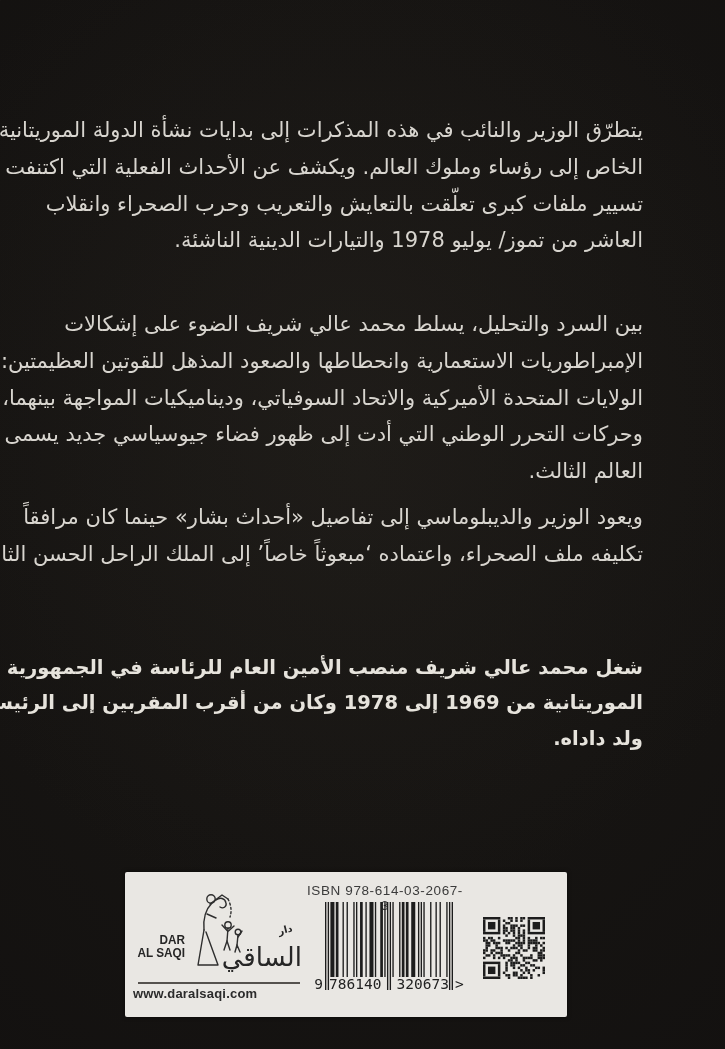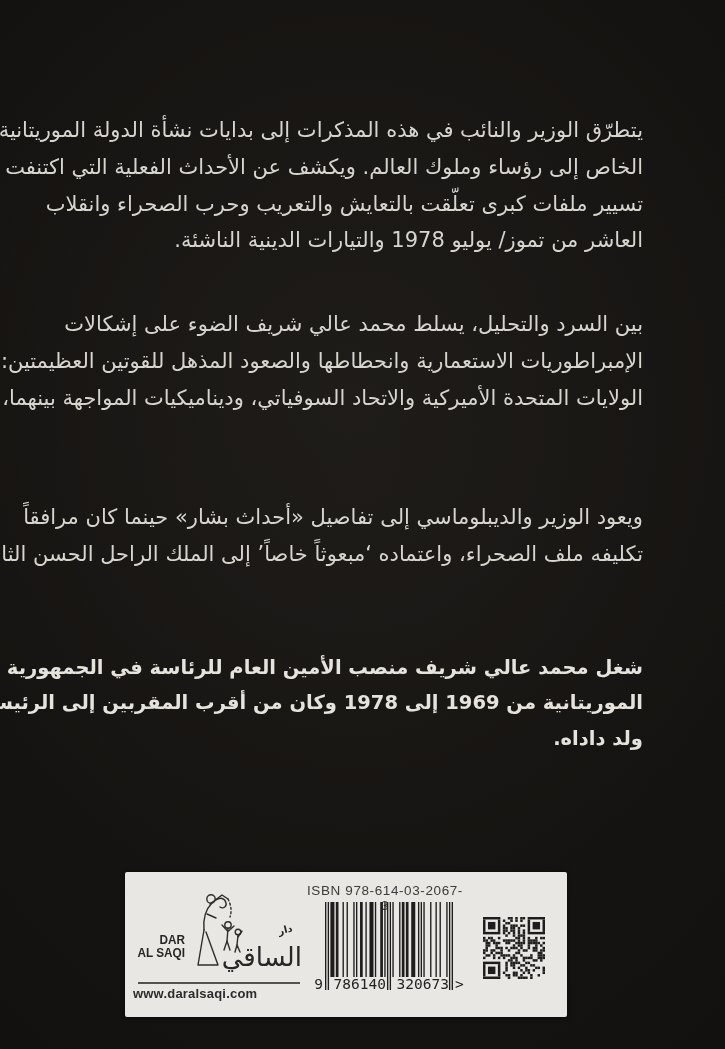--- a/index.html
+++ b/index.html
@@ -86,41 +86,43 @@
   }
   .barcode-svg{position:absolute;left:200px;top:30px;}
   .barcode-digits{
     position:absolute;left:0;top:104px;height:17px;width:100%;
     direction:ltr;
     font-family:"DejaVu Sans Mono","Liberation Mono",monospace;
     font-size:14.5px;color:#222;
   }
   .barcode-digits span{position:absolute;display:block;}
   .bd-first{left:182px;width:16px;text-align:right;}
-  .bd-left{left:204px;width:57px;text-align:right;}
+  .bd-left{left:204px;width:57px;text-align:left;}
   .bd-right{left:267px;width:57px;text-align:right;}
   .bd-suffix{left:330px;width:14px;text-align:left;}
   .qr-svg{position:absolute;left:358px;top:45px;}
 </style>
 </head>
 <body>
 
 <div class="cover">
 
   <div class="blurb">
     <div class="para p1">
       <span class="line">يتطرّق الوزير والنائب في هذه المذكرات إلى بدايات نشأة الدولة الموريتانية</span>
       <span class="line">الخاص إلى رؤساء وملوك العالم. ويكشف عن الأحداث الفعلية التي اكتنفت</span>
       <span class="line">تسيير ملفات كبرى تعلّقت بالتعايش والتعريب وحرب الصحراء وانقلاب</span>
       <span class="line last">العاشر من تموز/ يوليو 1978 والتيارات الدينية الناشئة.</span>
     </div>
     <div class="para p2">
       <span class="line">بين السرد والتحليل، يسلط محمد عالي شريف الضوء على إشكالات</span>
       <span class="line">الإمبراطوريات الاستعمارية وانحطاطها والصعود المذهل للقوتين العظيمتين:</span>
       <span class="line">الولايات المتحدة الأميركية والاتحاد السوفياتي، وديناميكيات المواجهة بينهما،</span>
+      <span class="line">وحركات التحرر الوطني التي أدت إلى ظهور فضاء جيوسياسي جديد يسمى</span>
+      <span class="line last">العالم الثالث.</span>
     </div>
     <div class="para p3">
       <span class="line">ويعود الوزير والديبلوماسي إلى تفاصيل «أحداث بشار» حينما كان مرافقاً</span>
       <span class="line last">تكليفه ملف الصحراء، واعتماده ‘مبعوثاً خاصاً’ إلى الملك الراحل الحسن الثاني.</span>
     </div>
     <div class="para p4">
       <span class="line">شغل محمد عالي شريف منصب الأمين العام للرئاسة في الجمهورية الإسلامية</span>
       <span class="line">الموريتانية من 1969 إلى 1978 وكان من أقرب المقربين إلى الرئيس الموريتاني آنذاك</span>
       <span class="line last">ولد داداه.</span>
     </div>

